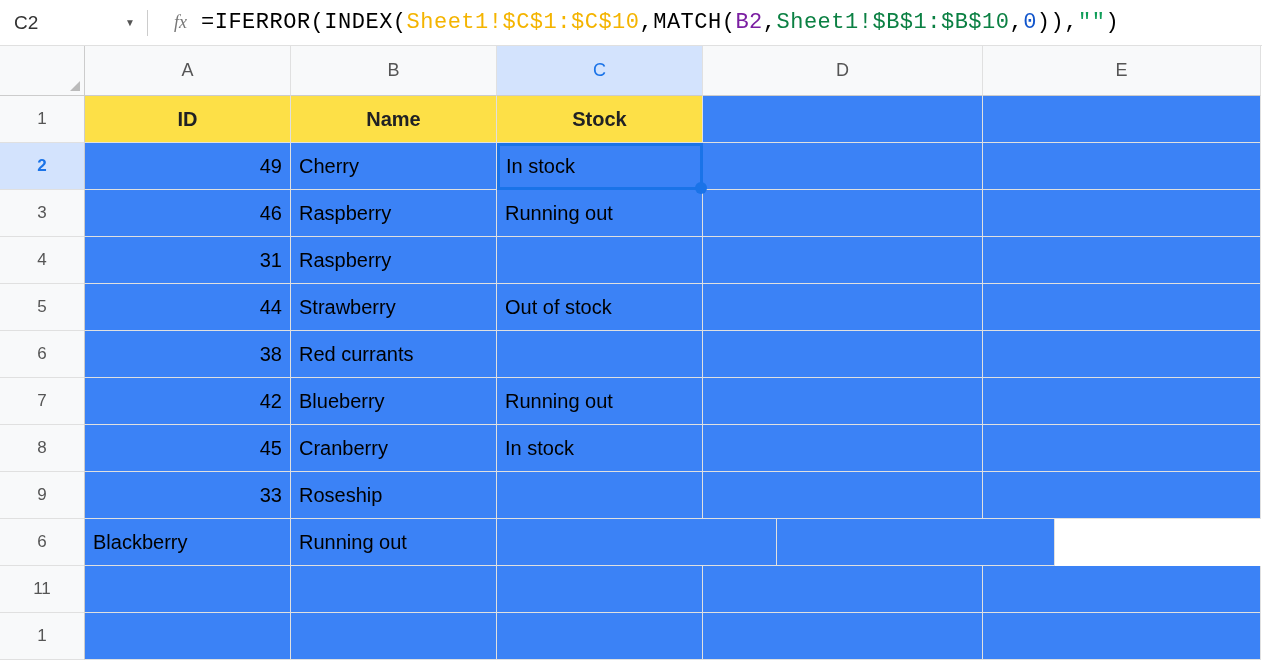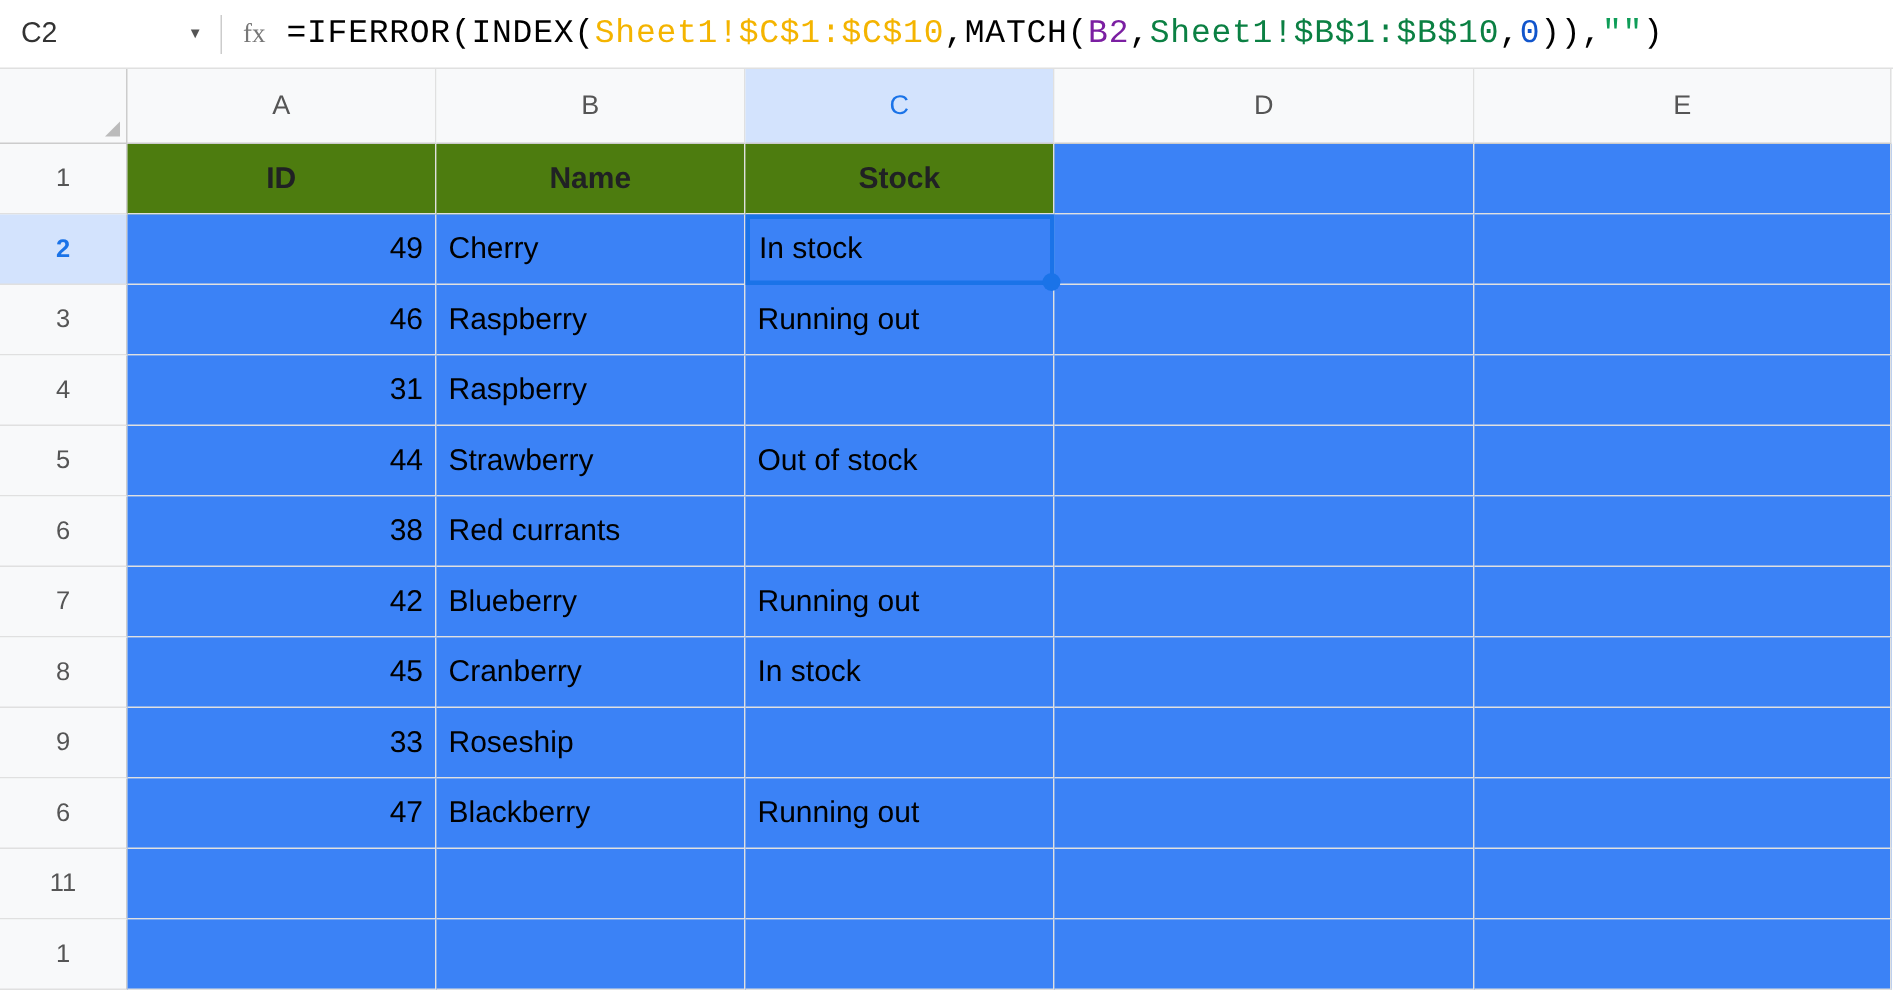--- a/index.html
+++ b/index.html
@@ -34,24 +34,25 @@
       margin-right: 10px;
     }
     .divider {
       width: 1px;
       height: 26px;
       background: #ccc;
       margin: 0 10px 0 2px;
     }
     .fx-icon {
       font-family: serif;
+      font-style: italic;
       font-size: 18px;
       color: #777;
       margin-right: 14px;
-      margin-left: 4px;
+      margin-left: 16px;
     }
     .formula-text {
       font-family: "Consolas", "Courier New", monospace;
       font-size: 22px;
       letter-spacing: 0.5px;
     }
     .fml-black { color: #000; }
     .fml-orange { color: #F4B400; }
     .fml-purple { color: #7B1FA2; }
     .fml-teal { color: #0B8043; }
@@ -122,21 +123,21 @@
       border-right: 1px solid #e0e0e0;
       border-bottom: 1px solid #e0e0e0;
       display: flex;
       align-items: center;
       padding: 0 8px;
       font-size: 20px;
       color: #000;
       background:#3b82f6;
     }
     .cell.header-cell {
-      background: #4d7c0f;
+      background: #fde047;
       font-weight: bold;
       justify-content: center;
       color:#202124;
     }
     .cell.right {
       justify-content: flex-end;
     }
     .cell.active {
       border: 3px solid #1a73e8;
       position: relative;
@@ -255,21 +256,20 @@
     <div class="row">
       <div class="row-header">9</div>
       <div class="cell col-A right">33</div>
       <div class="cell col-B">Roseship</div>
       <div class="cell col-C"></div>
       <div class="cell col-D"></div>
       <div class="cell col-E"></div>
     </div>
     <div class="row">
       <div class="row-header">6</div>
-      <div class="cell col-A right">47</div>
       <div class="cell col-B">Blackberry</div>
       <div class="cell col-C">Running out</div>
       <div class="cell col-D"></div>
       <div class="cell col-E"></div>
     </div>
     <div class="row">
       <div class="row-header">11</div>
       <div class="cell col-A right"></div>
       <div class="cell col-B"></div>
       <div class="cell col-C"></div>

